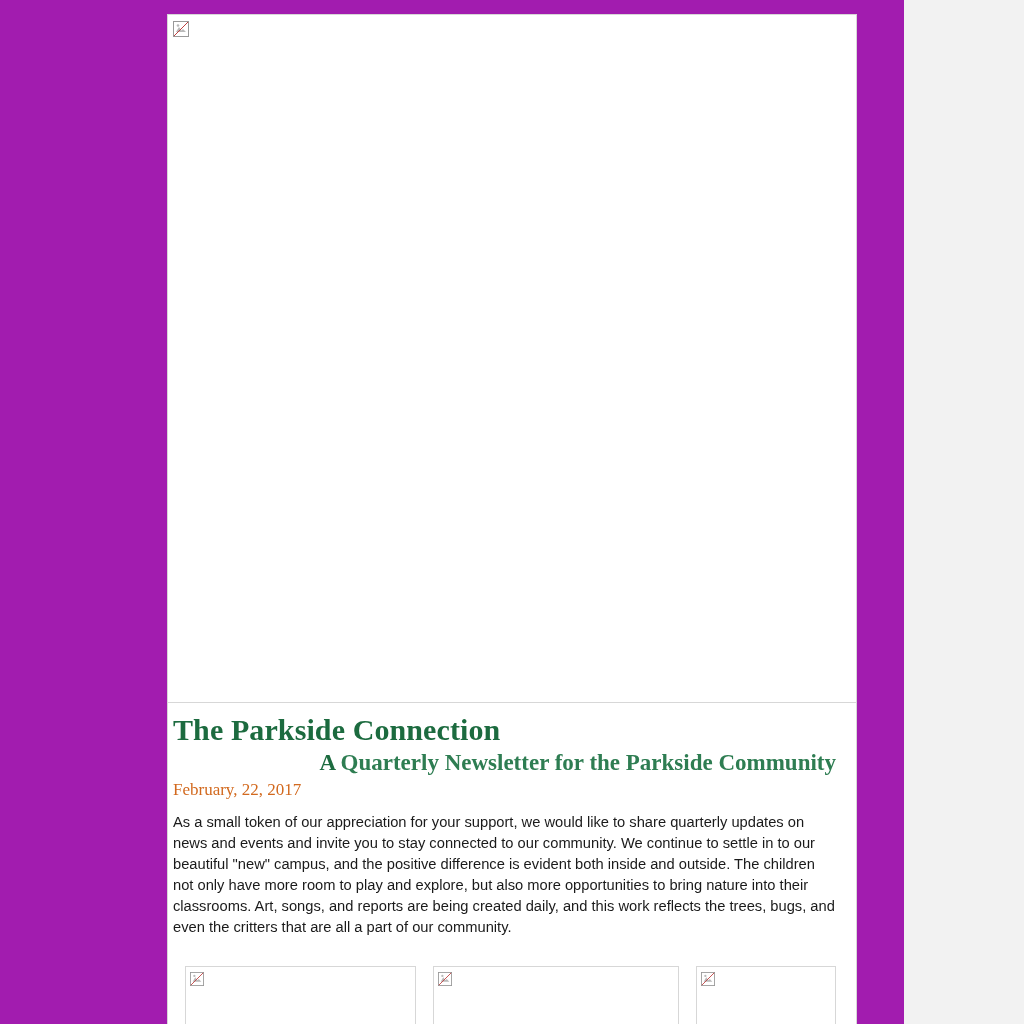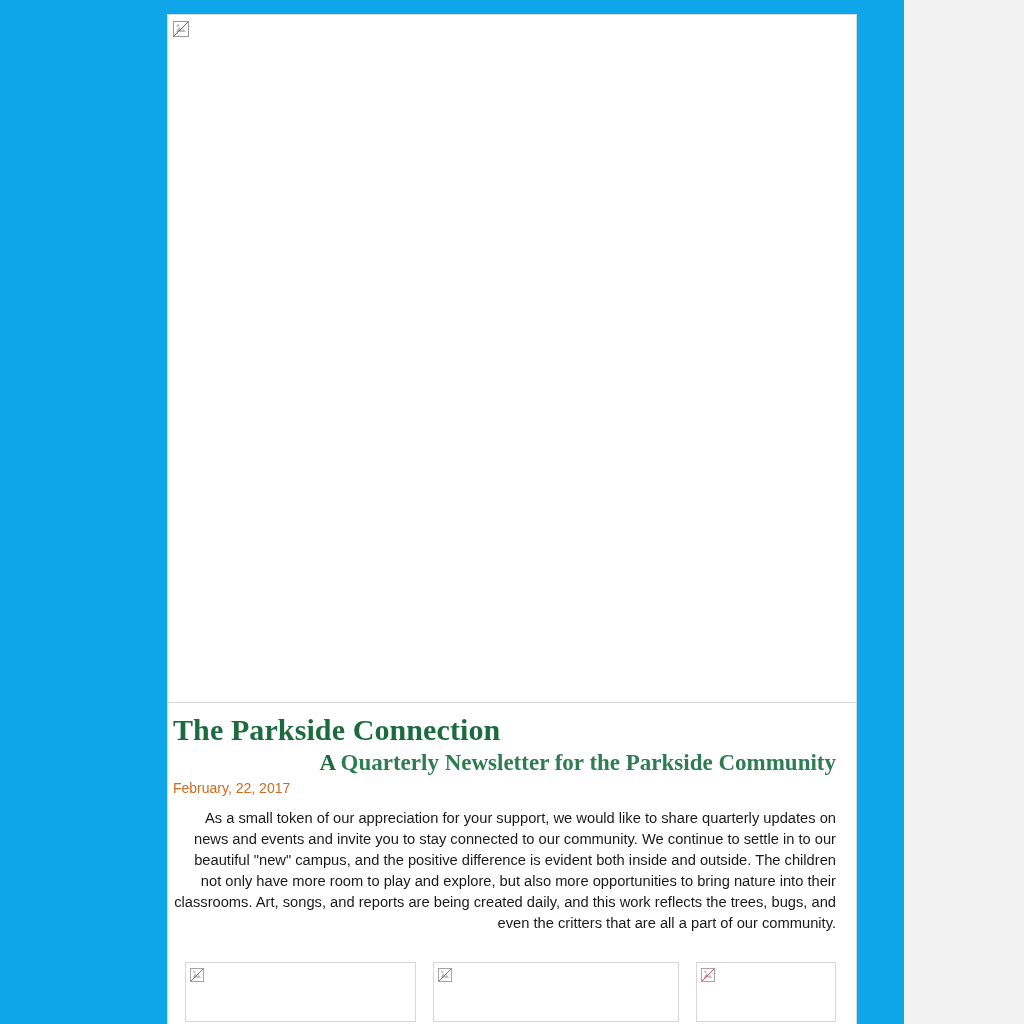--- a/index.html
+++ b/index.html
@@ -7,21 +7,21 @@
     padding: 0;
     background: #f2f2f2;
     width: 1024px;
     height: 1024px;
     overflow: hidden;
   }
   .page {
     position: relative;
     width: 904px;
     height: 1024px;
-    background: #0ea5e9;
+    background: #a21caf;
   }
   .newsletter {
     position: absolute;
     left: 167px;
     top: 14px;
     width: 690px;
     min-height: 1010px;
     background: #ffffff;
     border: 1px solid #d7d7d7;
     border-bottom: none;
@@ -64,34 +64,34 @@
     font-size: 23px;
     line-height: 1.15;
     margin: 0 0 2px 0;
     text-align: right;
   }
   .subhead .lead {
     font-weight: bold;
     color: #1c6b3f;
   }
   .date {
-    font-family: Liberation Sans, sans-serif;
+    font-family: Liberation Serif, serif;
     color: #d2691e;
-    font-size: 14px;
+    font-size: 17px;
     margin: 4px 0 12px 0;
   }
   .salutation, .para {
     font-family: "Liberation Sans", sans-serif;
     color: #1a1a1a;
     font-size: 14.7px;
     line-height: 21px;
     margin: 0 0 14px 0;
   }
   .para {
-    text-align: right;
+    text-align: left;
   }
   .thumb-row {
     display: flex;
     gap: 17px;
     padding: 14px 0 0 12px;
   }
   .thumb {
     background: #ffffff;
     border: 1px solid #d7d7d7;
     box-sizing: border-box;

